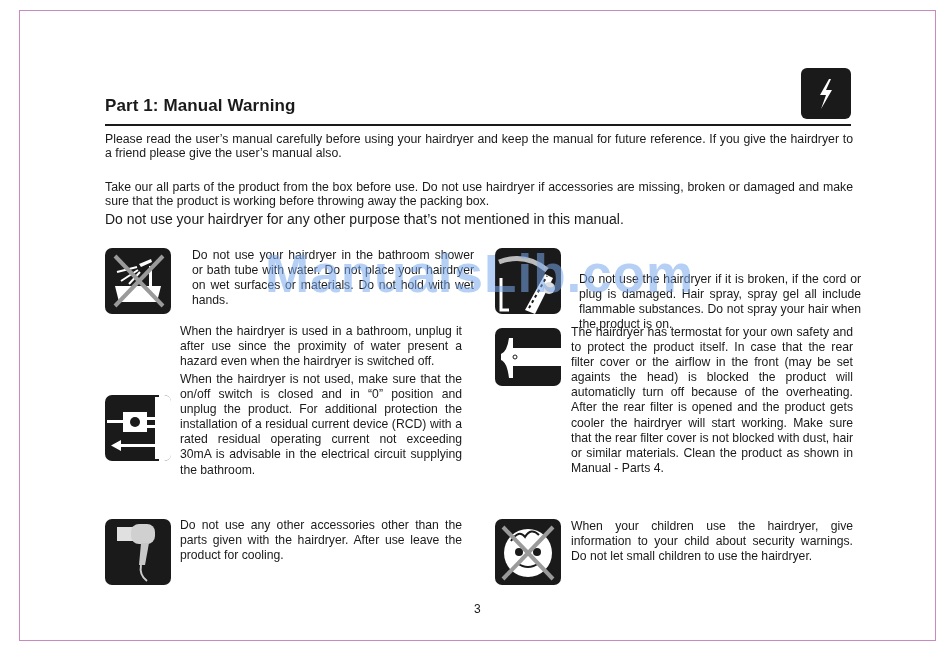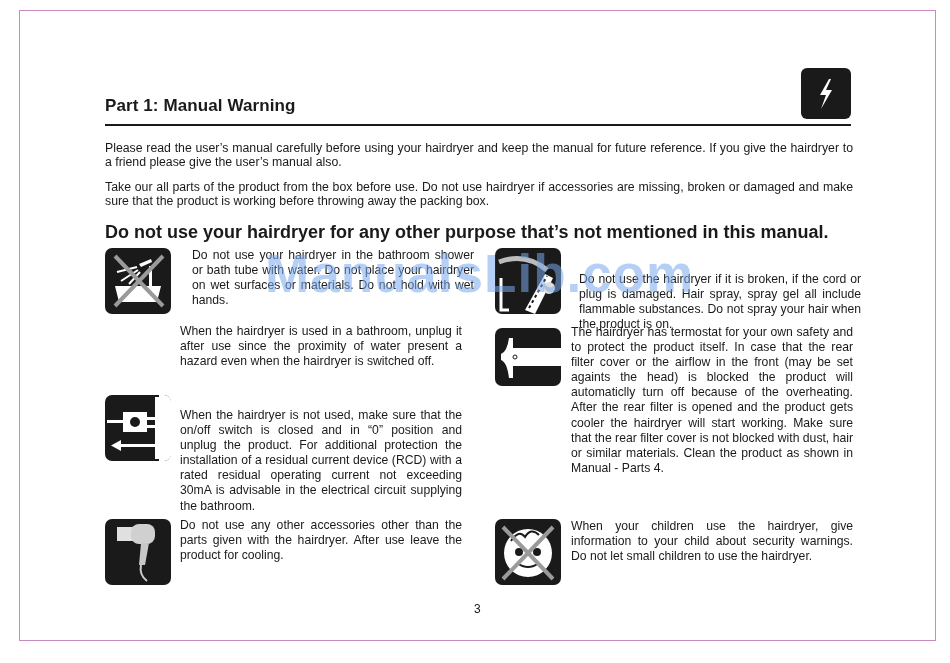--- a/index.html
+++ b/index.html
@@ -20,23 +20,23 @@
     }
     .header-icon {
       position: absolute; left: 801px; top: 68px; width: 50px; height: 51px;
       background: #1a1a1a; border-radius: 6px;
     }
     .header-icon svg { position: absolute; left: 0; top: 0; }
     .intro {
       position: absolute; left: 105px; width: 748px; font-size: 12.3px; line-height: 14px;
       text-align: justify;
     }
-    .intro.p1 { top: 141px; }
+    .intro.p1 { top: 132px; }
     .intro.p2 { top: 180px; }
-    .intro.p3 { top: 225px; font-weight: bold; font-size: 18px; }
+    .intro.p3 { top: 212px; font-weight: normal; font-size: 14px; }
 
     .icon-box {
       position: absolute; width: 66px; height: 66px; background: #1a1a1a; border-radius: 7px; overflow: hidden;
     }
     .icon-box svg { position: absolute; left: 0; top: 0; }
     .para {
       position: absolute; width: 282px; font-size: 12.2px; line-height: 15.1px;
       text-align: justify; text-align-last: left;
     }
     .watermark {
@@ -86,21 +86,21 @@
     <rect x="54" y="0" width="12" height="66" fill="#ffffff"></rect>
     <rect x="18" y="17" width="24" height="20" fill="#ffffff"></rect>
     <circle cx="30" cy="27" r="5" fill="#1a1a1a"></circle>
     <rect x="2" y="25" width="16" height="3" fill="#ffffff"></rect>
     <rect x="42" y="22" width="8" height="3" fill="#ffffff"></rect>
     <rect x="42" y="30" width="8" height="3" fill="#ffffff"></rect>
     <rect x="14" y="49" width="40" height="3" fill="#ffffff"></rect>
     <polygon points="6,50.5 16,45 16,56" fill="#ffffff"></polygon>
   </svg>
 </div>
-<div class="para" style="left:180px;top:408px;">When the hairdryer is not used, make sure that the on/off switch is closed and in “0” position and unplug the product. For additional protection the installation of a residual current device (RCD) with a rated residual operating current not exceeding 30mA is advisable in the electrical circuit supplying the bathroom.</div>
+<div class="para" style="left:180px;top:372px;">When the hairdryer is not used, make sure that the on/off switch is closed and in “0” position and unplug the product. For additional protection the installation of a residual current device (RCD) with a rated residual operating current not exceeding 30mA is advisable in the electrical circuit supplying the bathroom.</div>
 
 <div class="icon-box" style="left:105px;top:519px;">
   <svg width="66" height="66" viewBox="0 0 66 66">
     <rect x="12" y="8" width="16" height="14" fill="#e0e0e0"></rect>
     <rect x="26" y="5" width="24" height="20" rx="8" fill="#d0d0d0"></rect>
     <path d="M36 24 L44 24 L40 46 L34 46 Z" fill="#c8c8c8"></path>
     <path d="M36 46 Q34 56 42 62" stroke="#cccccc" stroke-width="2" fill="none"></path>
   </svg>
 </div>
 <div class="para" style="left:180px;top:518px;">Do not use any other accessories other than the parts given with the hairdryer. After use leave the product for cooling.</div>

